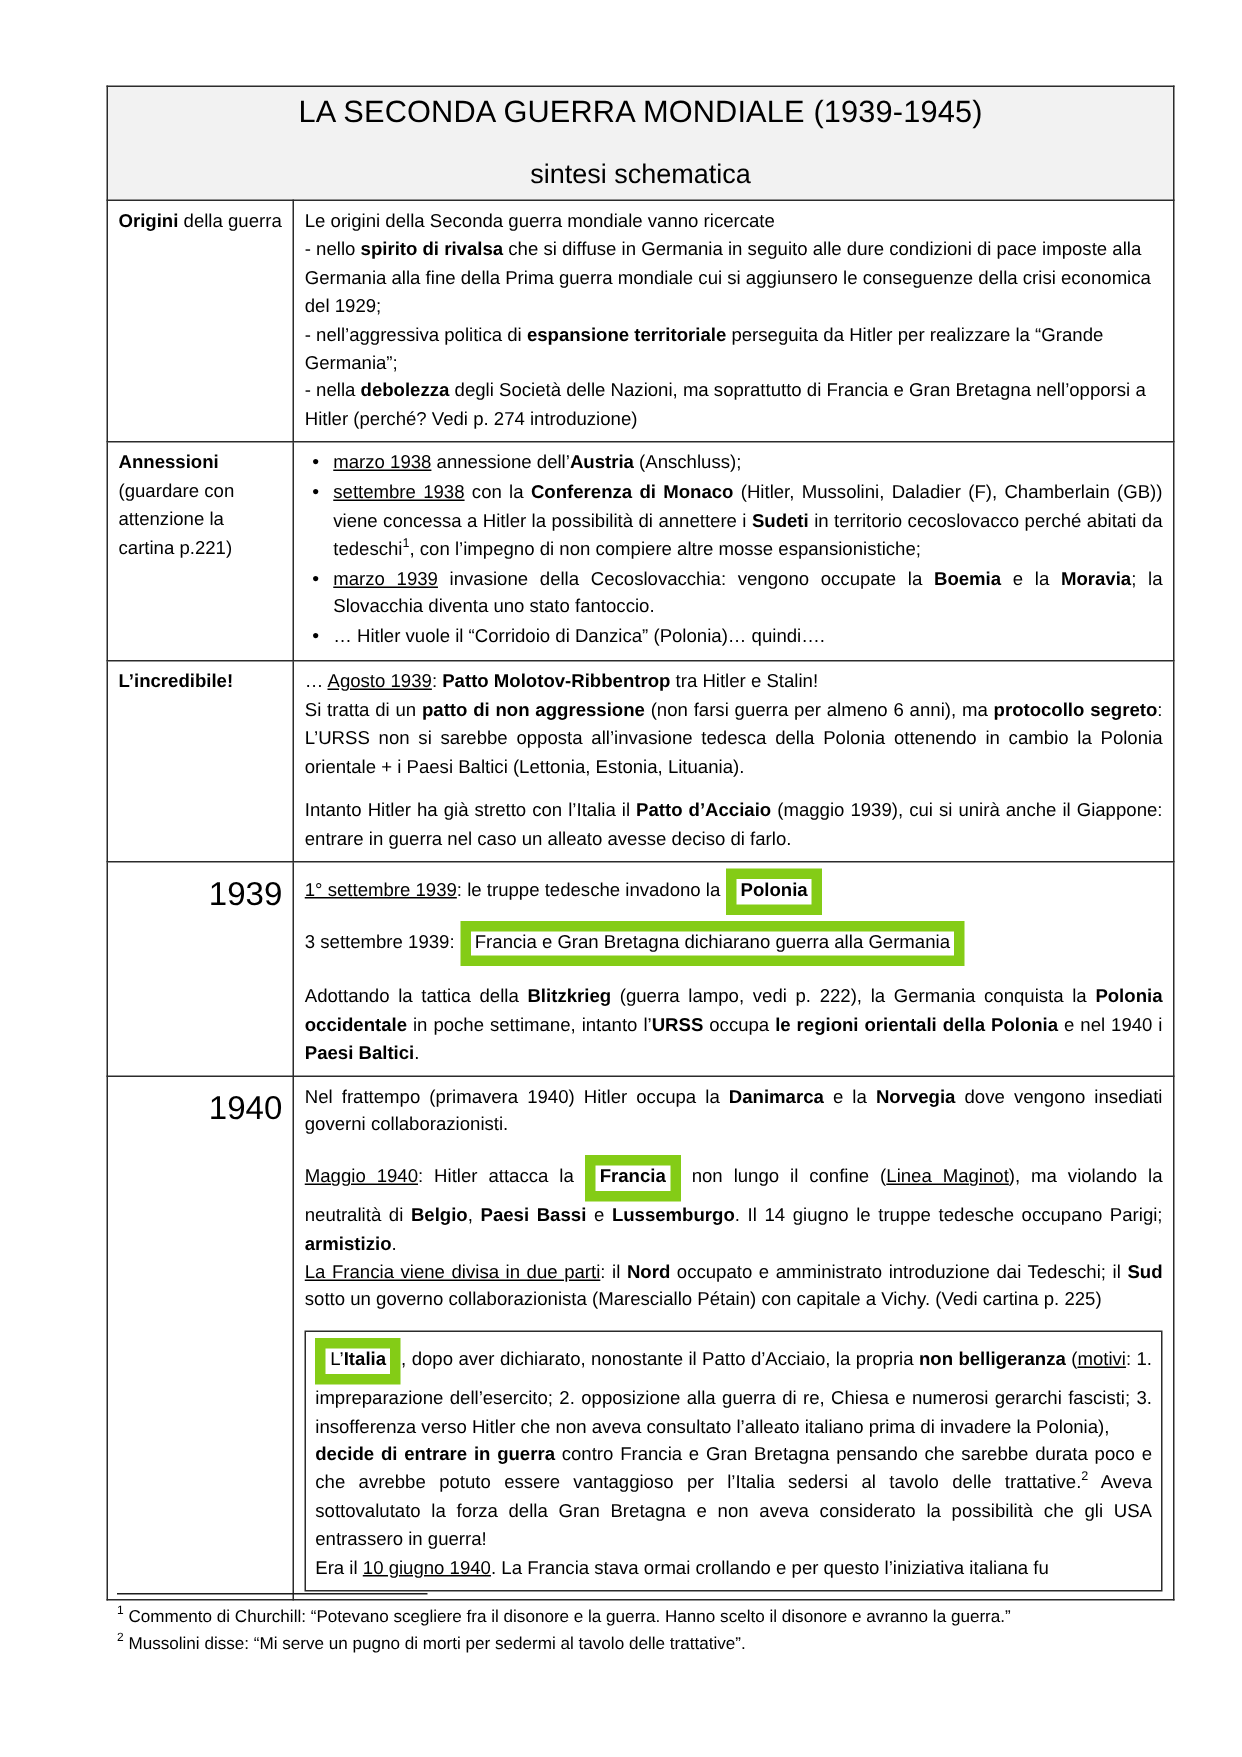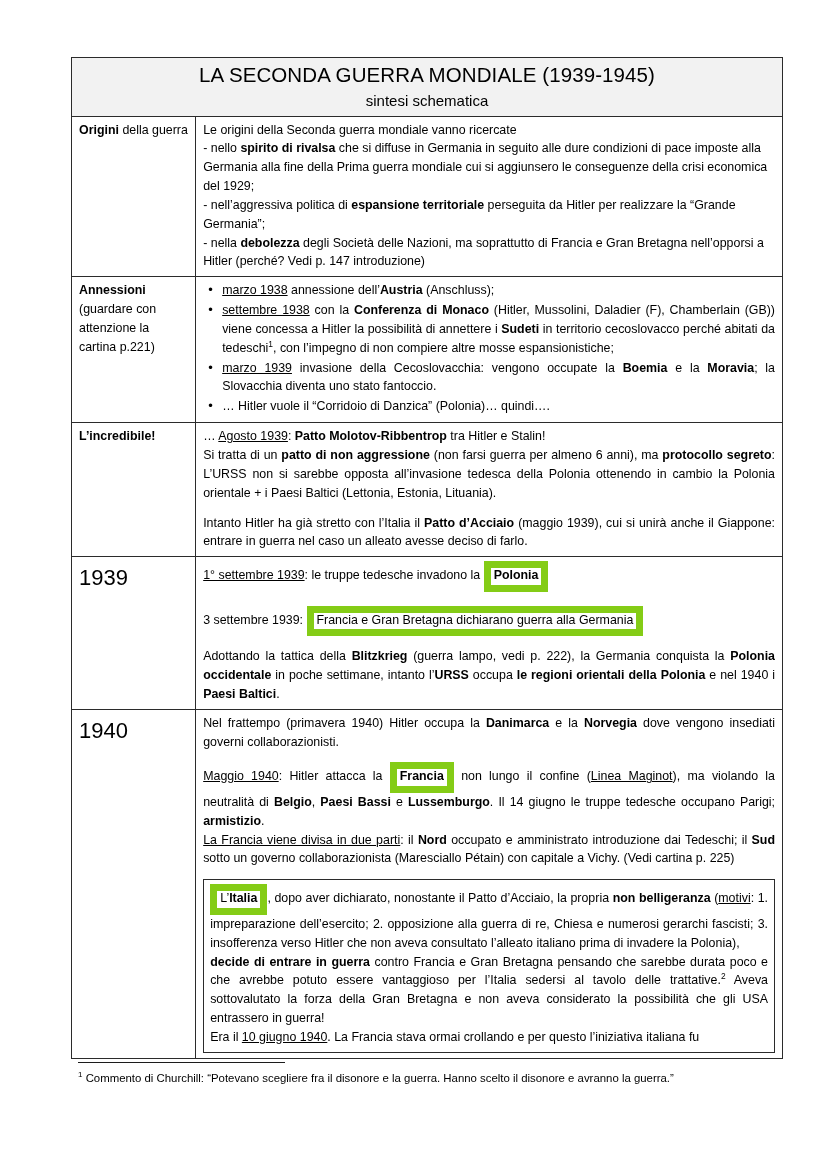--- a/index.html
+++ b/index.html
@@ -39,41 +39,42 @@
     text-align: center;
     padding: 8px 6px 7px 6px;
     border-bottom: 1px solid #2b2b2b;
   }
   .head-title {
     font-size: 20.5px;
     line-height: 1.22;
     letter-spacing: 0.1px;
   }
   .head-sub {
-    font-size: 15px;
+    font-size: 18px;
     line-height: 1.3;
-    margin-top: 4px;
+    margin-top: 18px;
   }
   td.label {
     width: 124px;
     font-size: 12.4px;
     line-height: 1.52;
   }
   td.body {
     font-size: 12.4px;
     line-height: 1.52;
   }
   .just { text-align: justify; }
   b, .b { font-weight: bold; }
   .u { text-decoration: underline; }
   .year {
     font-size: 22px;
     line-height: 1.35;
     padding-top: 2px;
     display: block;
+    text-align: right;
   }
   .gap { height: 11px; }
   ul.bullets {
     margin: 0;
     padding-left: 19px;
     list-style: none;
   }
   ul.bullets > li {
     position: relative;
     margin: 0 0 1px 0;
@@ -139,21 +140,21 @@
       </tr>
 
       <tr>
         <td class="label">
           <b>Origini</b><span> della guerra</span>
         </td>
         <td class="body">
           <div>Le origini della Seconda guerra mondiale vanno ricercate</div>
           <div><span>- nello </span><b>spirito di rivalsa</b><span> che si diffuse in Germania in seguito alle dure condizioni di pace imposte alla Germania alla fine della Prima guerra mondiale cui si aggiunsero le conseguenze della crisi economica del 1929;</span></div>
           <div><span>- nell’aggressiva politica di </span><b>espansione territoriale</b><span> perseguita da Hitler per realizzare la “Grande Germania”;</span></div>
-          <div><span>- nella </span><b>debolezza</b><span> degli Società delle Nazioni, ma soprattutto di Francia e Gran Bretagna nell’opporsi a Hitler (perché? Vedi p. 147 introduzione)</span></div>
+          <div><span>- nella </span><b>debolezza</b><span> degli Società delle Nazioni, ma soprattutto di Francia e Gran Bretagna nell’opporsi a Hitler (perché? Vedi p. 274 introduzione)</span></div>
         </td>
       </tr>
 
       <tr>
         <td class="label">
           <div><b>Annessioni</b></div>
           <div>(guardare con attenzione la cartina p.221)</div>
         </td>
         <td class="body">
           <ul class="bullets">
@@ -176,21 +177,21 @@
           <div class="just"><span>Intanto Hitler ha già stretto con l’Italia il </span><b>Patto d’Acciaio</b><span> (maggio 1939), cui si unirà anche il Giappone: entrare in guerra nel caso un alleato avesse deciso di farlo.</span></div>
         </td>
       </tr>
 
       <tr>
         <td class="label">
           <span class="year">1939</span>
         </td>
         <td class="body">
           <div><span class="u">1° settembre 1939</span><span>: le truppe tedesche invadono la </span><span class="boxed b">Polonia</span></div>
-          <div style="margin-top:14px;"><span>3 settembre 1939:  </span><span class="boxed">Francia e Gran Bretagna dichiarano guerra alla Germania</span></div>
+          <div style="margin-top:4px;"><span>3 settembre 1939:  </span><span class="boxed">Francia e Gran Bretagna dichiarano guerra alla Germania</span></div>
           <div class="gap"></div>
           <div class="just"><span>Adottando la tattica della </span><b>Blitzkrieg</b><span> (guerra lampo, vedi p. 222), la Germania conquista la </span><b>Polonia occidentale</b><span> in poche settimane, intanto l’</span><b>URSS</b><span> occupa </span><b>le regioni orientali della Polonia</b><span> e nel 1940 i </span><b>Paesi Baltici</b><span>.</span></div>
         </td>
       </tr>
 
       <tr>
         <td class="label">
           <span class="year">1940</span>
         </td>
         <td class="body">
@@ -206,15 +207,16 @@
           </div>
         </td>
       </tr>
 
     </tbody>
   </table>
 
   <div class="footnotes">
     <div class="fn-rule"></div>
     <div class="fn-line"><sup>1</sup> <span>Commento di Churchill: “Potevano scegliere fra il disonore e la guerra. Hanno scelto il disonore e avranno la guerra.”</span></div>
+    <div class="fn-line"><sup>2</sup> <span>Mussolini disse: “Mi serve un pugno di morti per sedermi al tavolo delle trattative”.</span></div>
   </div>
 
 </div>
 
 </body></html>

